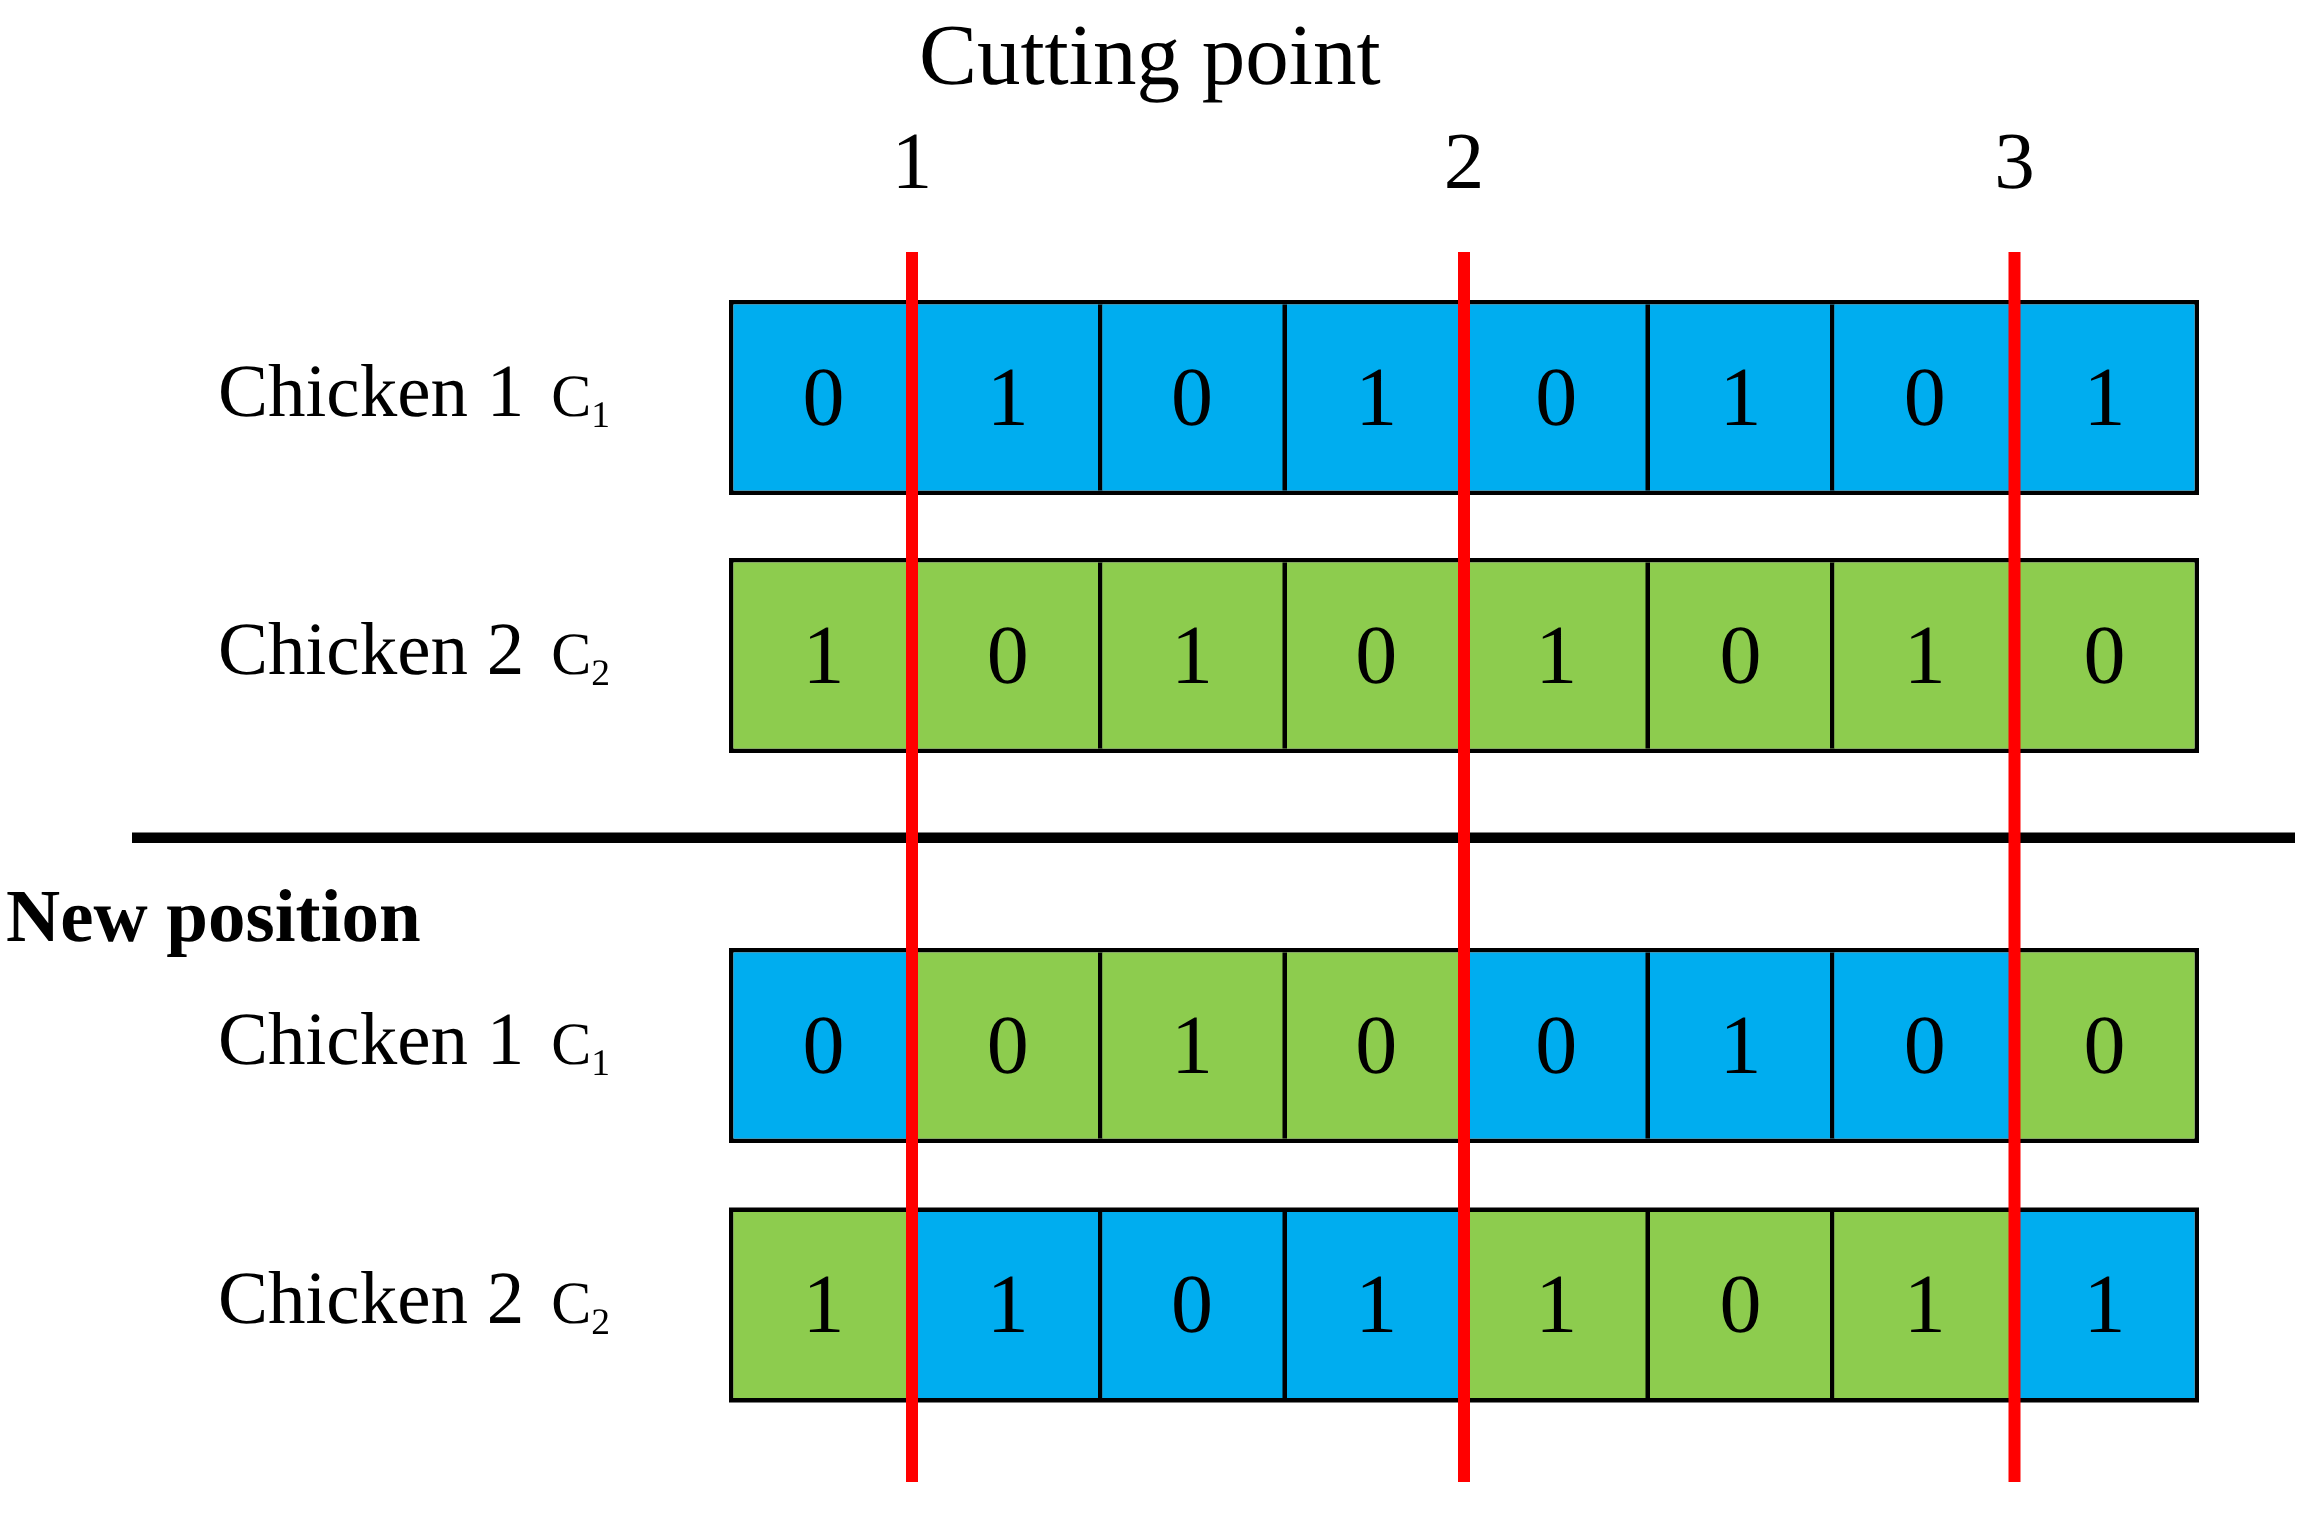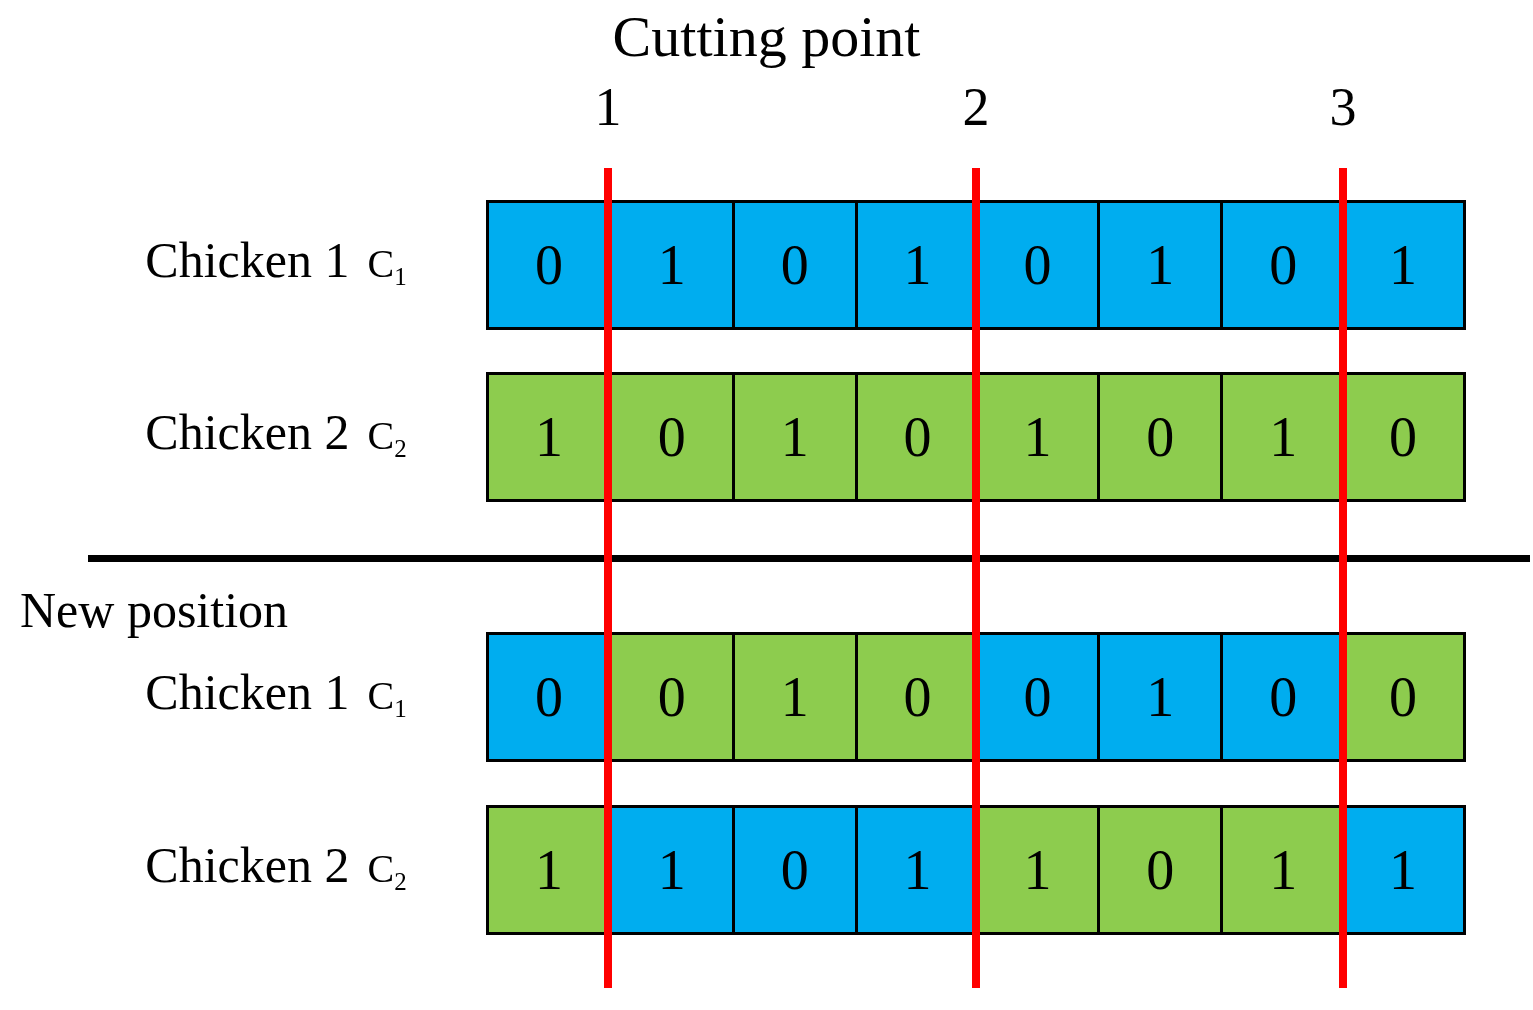--- a/index.html
+++ b/index.html
@@ -144,21 +144,21 @@
     <div class="cell" style="background:#8DCC4E;">1</div>
     <div class="cell nob" style="background:#8DCC4E;">0</div>
     <div class="cell" style="background:#8DCC4E;">1</div>
     <div class="cell" style="background:#8DCC4E;">0</div>
     <div class="cell nob" style="background:#8DCC4E;">1</div>
     <div class="cell" style="background:#8DCC4E;">0</div>
   </div>
 
   <div class="divider" style="left:88px; top:555px; width:1442px; height:7px;"></div>
 
-  <div class="section-label" style="left:20px; top:583px;">New position</div>
+  <div class="section-label" style="left:4px; top:583px;font-weight:bold;">New position</div>
 
   <div class="row-label" style="left:86px; top:665px; width:380px;">
     <span>Chicken 1</span><span class="cvar">C<sub>1</sub></span>
   </div>
   <div class="row-label" style="left:86px; top:838px; width:380px;">
     <span>Chicken 2</span><span class="cvar">C<sub>2</sub></span>
   </div>
 
   <div class="chrom-row" style="left:486px; top:632px; width:980px; height:130px;">
     <div class="cell" style="background:#00ADEF;">0</div>

